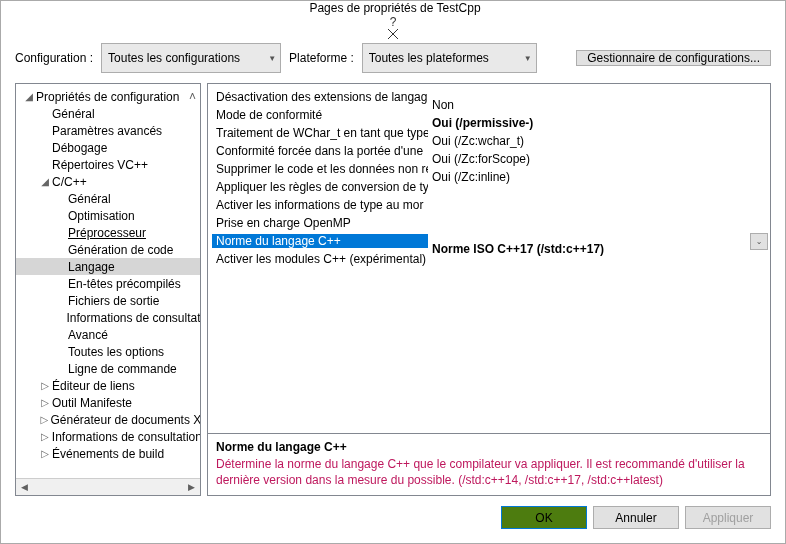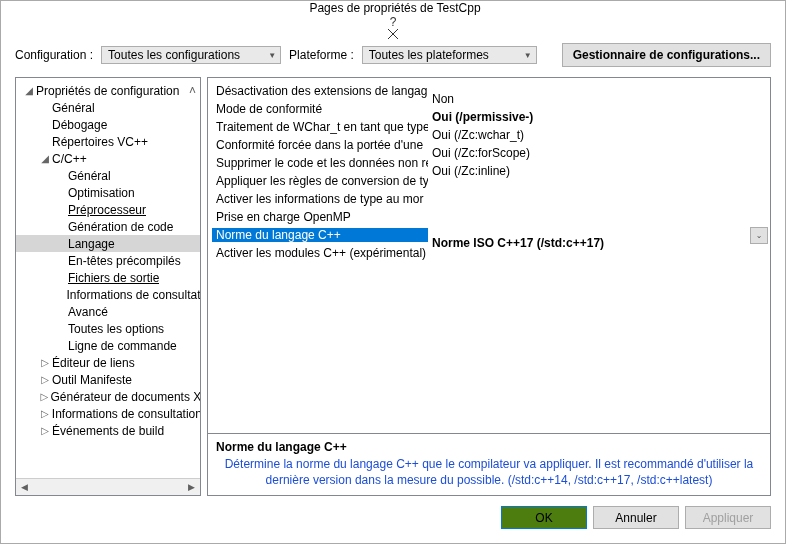--- a/index.html
+++ b/index.html
@@ -2,45 +2,45 @@
 <html><head>
 <meta charset="utf-8">
 <style>
   * { box-sizing: border-box; font-family: "Segoe UI", Tahoma, sans-serif; font-size: 12px; }
   body { margin: 0; background: #fff; width: 786px; height: 544px; border: 1px solid #aaa; display: flex; flex-direction: column; }
   .titlebar { height: 30px; display: flex; align-items: center; padding: 0 8px; flex-direction: column; }
   .titlebar .title { flex: 1; padding-left: 4px; }
   .titlebar .btn { width: 40px; height: 30px; display: flex; align-items: center; justify-content: center; color: #333; }
   .config-row { display: flex; align-items: center; padding: 12px 14px 10px 14px; gap: 8px; }
   .config-row label { white-space: nowrap; }
-  .combo { display: flex; align-items: center; justify-content: space-between; border: 1px solid #adadad; background: #e9e9e9; height: 18px; padding: 0 4px 0 6px; }
+  .combo { display: flex; align-items: center; justify-content: space-between; border: 1px solid #adadad; background: #e9e9e9; height: 30px; padding: 0 4px 0 6px; }
   .combo .chev { font-size: 8px; color: #555; }
   .cfg-combo { width: 180px; }
   .plat-combo { width: 175px; gap: 16px; }
-  .mgr-btn { border: 1px solid #adadad; background: #e1e1e1; height: 24px; padding: 0 10px; font-weight: bold; }
+  .mgr-btn { border: 1px solid #adadad; background: #e1e1e1; height: 16px; padding: 0 10px; }
   .main { flex: 1; display: flex; padding: 0 14px 0 14px; gap: 6px; min-height: 0; }
   .tree-panel { width: 186px; border: 1px solid #828790; display: flex; flex-direction: column; }
   .tree-body { flex: 1; overflow: hidden; padding: 4px 0; }
   .tree-row { display: flex; align-items: center; height: 17px; white-space: nowrap; overflow: hidden; }
   .tree-row .tw { width: 14px; text-align: center; color: #666; font-size: 10px; }
   .tree-row.selected { background: #d6d6d6; }
   .tree-row .label { overflow: hidden; text-overflow: clip; }
   .tree-scroll { height: 17px; background: #f0f0f0; display:flex; justify-content: space-between; align-items:center; border-top:1px solid #cdcdcd;}
   .tree-scroll .sbtn { width:17px; height:17px; display:flex;align-items:center;justify-content:center;color:#606060;font-size:9px;}
   .right-panel { flex: 1; display: flex; flex-direction: column; border: 1px solid #828790; }
   .grid { flex: 1; padding: 4px 2px 0 4px; overflow: hidden; }
   .grow { display:flex; height:18px; align-items:center; }
   .grow .pname { width: 216px; overflow:hidden; white-space:nowrap; padding-left:4px; }
   .grow .pval { flex:1; overflow:hidden; white-space:nowrap; padding-left:4px;margin-top:16px; }
   .grow.sel .pname { background:#0078d7; color:#fff; }
   .grow .bold { font-weight:600; }
   .grow .dd { width:18px; height:17px; background:#e1e1e1; border:1px solid #adadad; display:flex;align-items:center;justify-content:center; font-size:8px; color:#555;}
   .desc { border-top:1px solid #828790; padding:6px 8px; height:62px; }
   .desc .dtitle { font-weight:600; margin-bottom:2px;}
-  .desc .dtext { color:#1d4ed8; line-height:1.35;text-align:center; }
+  .desc .dtext { color:#be185d; line-height:1.35; }
   .footer { display:flex; justify-content:flex-end; gap:6px; padding:10px 14px 14px 14px; }
   .footer button { width:86px; height:23px; border:1px solid #adadad; background:#e1e1e1; }
   .footer button.primary { border:1.5px solid #0078d7; background:#4d7c0f; }
   .footer button:disabled { color:#a0a0a0; }
   svg.x-icon line { stroke:#333; stroke-width:1; }
 </style>
 </head>
 <body>
 
 <div class="titlebar">
@@ -76,20 +76,24 @@
           <span style="position: absolute; right: 4px; color: rgb(96, 96, 96);"> ˄</span>
           <span class="tw">◢</span>
           <span class="label">Propriétés de configuration</span>
         </div>
         <div class="tree-row" style="padding-left: 22px;">
           <span class="tw"></span>
           <span class="label">Général</span>
         </div>
         <div class="tree-row" style="padding-left: 22px;">
           <span class="tw"></span>
+          <span class="label">Paramètres avancés</span>
+        </div>
+        <div class="tree-row" style="padding-left: 22px;">
+          <span class="tw"></span>
           <span class="label">Débogage</span>
         </div>
         <div class="tree-row" style="padding-left: 22px;">
           <span class="tw"></span>
           <span class="label">Répertoires VC++</span>
         </div>
         <div class="tree-row" style="padding-left: 22px;">
           <span class="tw">◢</span>
           <span class="label">C/C++</span>
         </div>
@@ -110,21 +114,21 @@
           <span class="label">Génération de code</span>
         </div>
         <div class="tree-row selected" style="padding-left: 38px;">
           <span class="tw"></span>
           <span class="label">Langage</span>
         </div>
         <div class="tree-row" style="padding-left: 38px;">
           <span class="tw"></span>
           <span class="label">En-têtes précompilés</span>
         </div>
-        <div class="tree-row" style="padding-left: 38px; text-decoration: underline;">
+        <div class="tree-row" style="padding-left: 38px;">
           <span class="tw"></span>
           <span class="label">Fichiers de sortie</span>
         </div>
         <div class="tree-row" style="padding-left: 38px;">
           <span class="tw"></span>
           <span class="label">Informations de consultation</span>
         </div>
         <div class="tree-row" style="padding-left: 38px;">
           <span class="tw"></span>
           <span class="label">Avancé</span>

